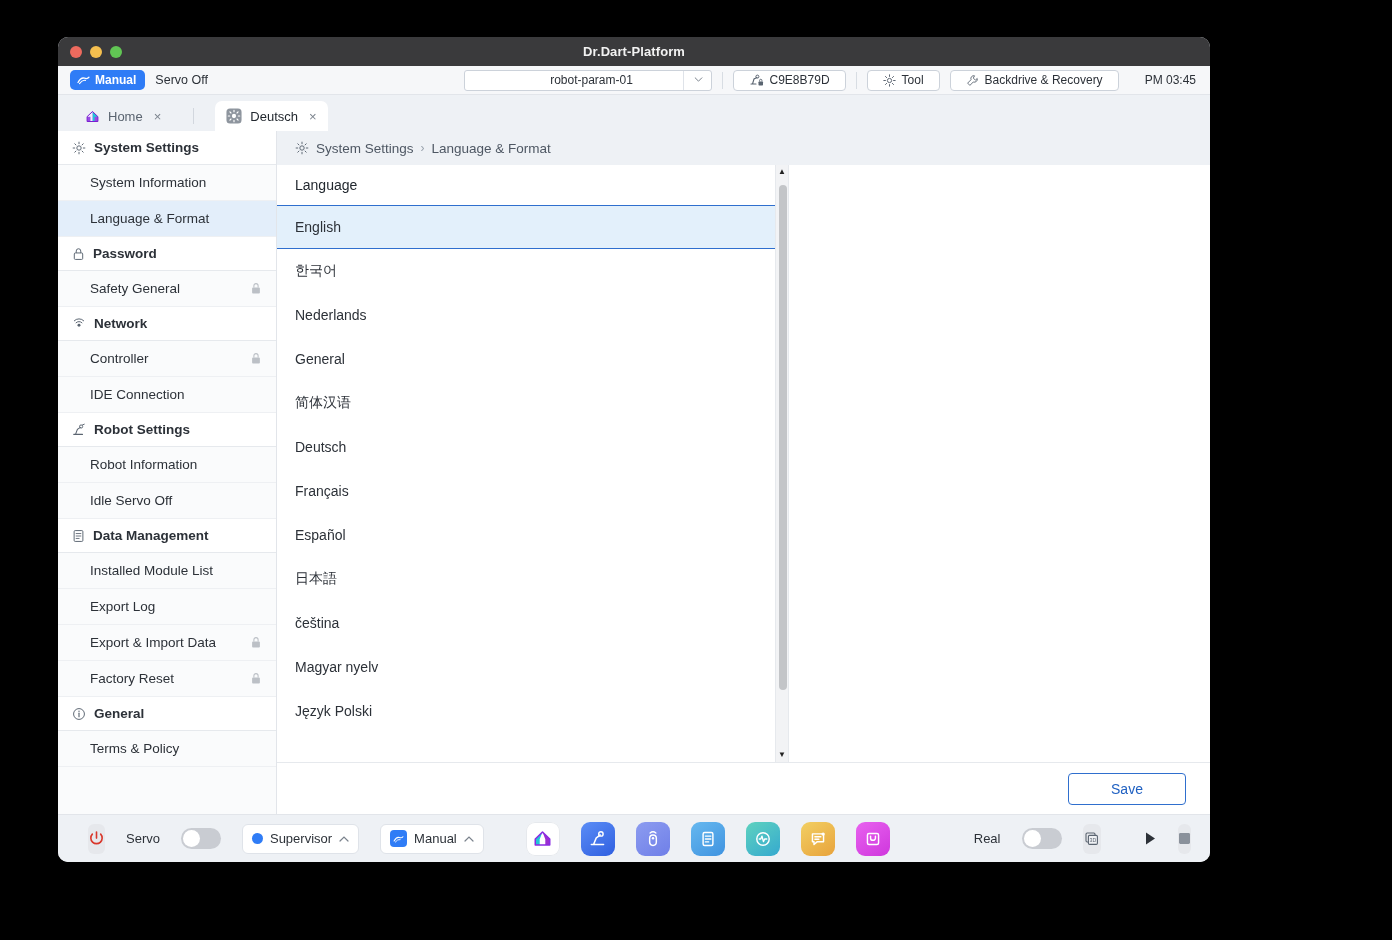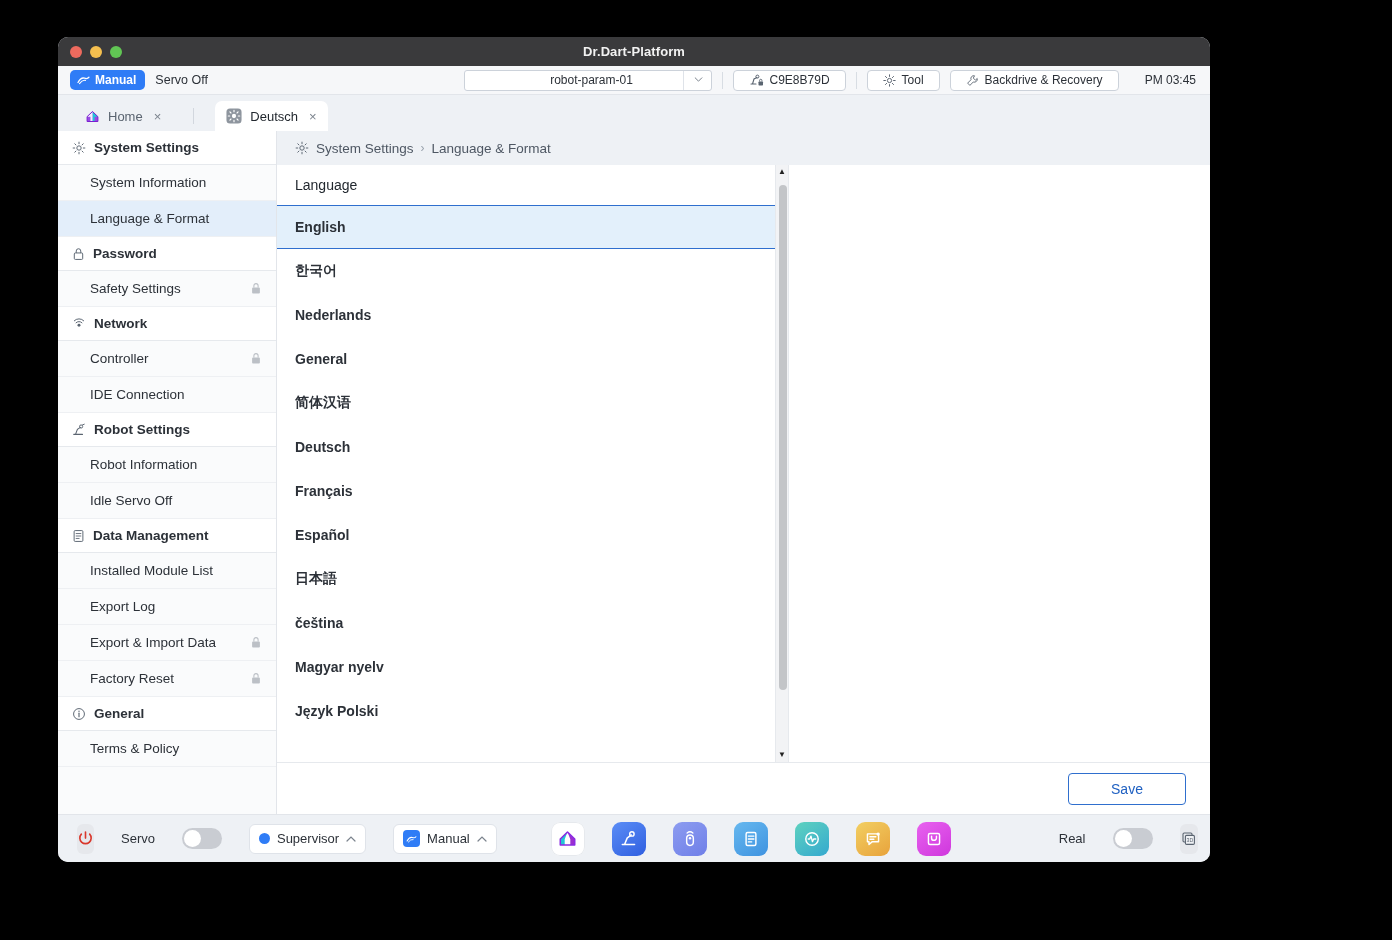--- a/index.html
+++ b/index.html
@@ -112,21 +112,21 @@
     width: 512px; border-right: 1px solid #e6e9ed;
     display: flex; flex-direction: column; min-height: 0; position: relative; flex: none;
   }
   .list-scroll { flex: 1; overflow: hidden; position: relative; }
   .list-head {
     height: 40px; display: flex; align-items: center; padding: 0 18px;
     font-size: 14px; font-weight: normal; color: #22282f;
   }
   .lang-row {
     height: 44px; display: flex; align-items: center; padding: 0 18px;
-    font-size: 14px; color: #2c3138; font-weight: bold;
+    font-size: 14px; color: #2c3138;
   }
   .lang-row.selected {
     background: #e3f0fb; border: 1px solid #2f6fce; border-left: none; border-right: none;
     height: 44px;
   }
   .sb-track {
     width: 13px; background: #f2f3f5; border-left: 1px solid #e6e9ed;
     display: flex; flex-direction: column; align-items: center; flex: none;
     padding: 3px 0; position: relative;
   }
@@ -142,21 +142,21 @@
     padding-right: 24px; flex: none;
   }
   .save-btn {
     width: 118px; height: 32px; border: 1px solid #2f6fce; border-radius: 4px;
     background: #fff; color: #2061c2; font-size: 14px;
     display: flex; align-items: center; justify-content: center;
   }
   
   .bottombar {
     height: 48px; background: #eef1f5; border-top: 1px solid #e2e5ea;
-    display: flex; align-items: center; padding: 0 19px; gap: 27px; flex: none;
+    display: flex; align-items: center; padding: 0 30px; gap: 21px; flex: none;
   }
   .power-btn {
     width: 34px; height: 30px; border-radius: 6px; background: #e6e8ec;
     display: flex; align-items: center; justify-content: center;
   }
   .lbl-sm { font-size: 13px; color: #2c3138; }
   .toggle {
     width: 40px; height: 21px; border-radius: 11px; background: #c9ccd2;
     display: flex; align-items: center; padding: 2px; flex: none;
   }
@@ -296,21 +296,21 @@
       </div>
 
       <div class="nav-group-header">
         <svg width="13" height="14" viewBox="0 0 14 16">
           <rect x="2.2" y="6.8" width="9.6" height="7.4" rx="1.2" stroke="#5a6470" stroke-width="1.1" fill="none"></rect>
           <path d="M4.4 6.8 V4.6 a2.6 2.6 0 0 1 5.2 0 V6.8" stroke="#5a6470" stroke-width="1.1" fill="none"></path>
         </svg>
         <span>Password</span>
       </div>
       <div class="nav-item">
-        <span class="lbl">Safety Settings</span>
+        <span class="lbl">Safety General</span>
         <svg class="lock" width="12" height="13" viewBox="0 0 14 16">
           <rect x="2.2" y="6.8" width="9.6" height="7.4" rx="1.2" fill="#8a919b"></rect>
           <path d="M4.4 6.8 V4.6 a2.6 2.6 0 0 1 5.2 0 V6.8" stroke="#8a919b" stroke-width="1.3" fill="none"></path>
         </svg>
       </div>
 
       <div class="nav-group-header">
         <svg width="14" height="14" viewBox="0 0 16 16">
           <circle cx="8" cy="9.5" r="1.7" fill="#5a6470"></circle>
           <path d="M4.6 6.6 a4.6 4.6 0 0 1 6.8 0" stroke="#5a6470" stroke-width="1.1" fill="none" stroke-linecap="round"></path>

